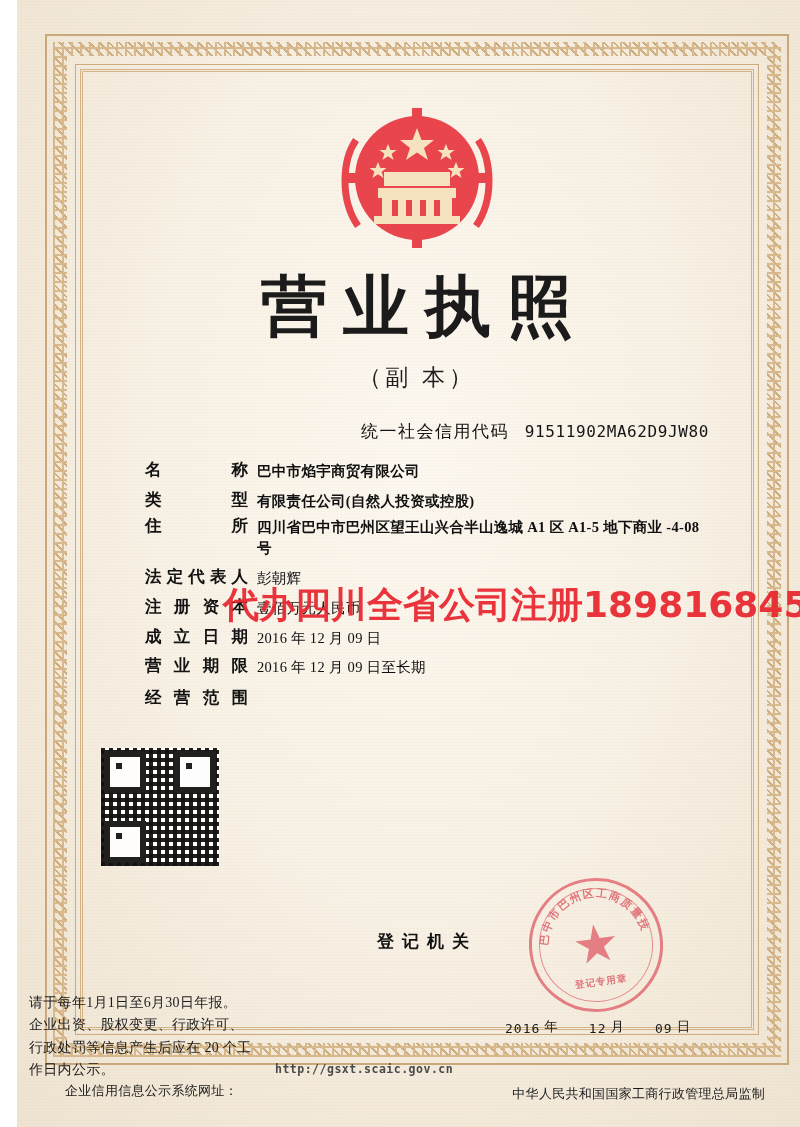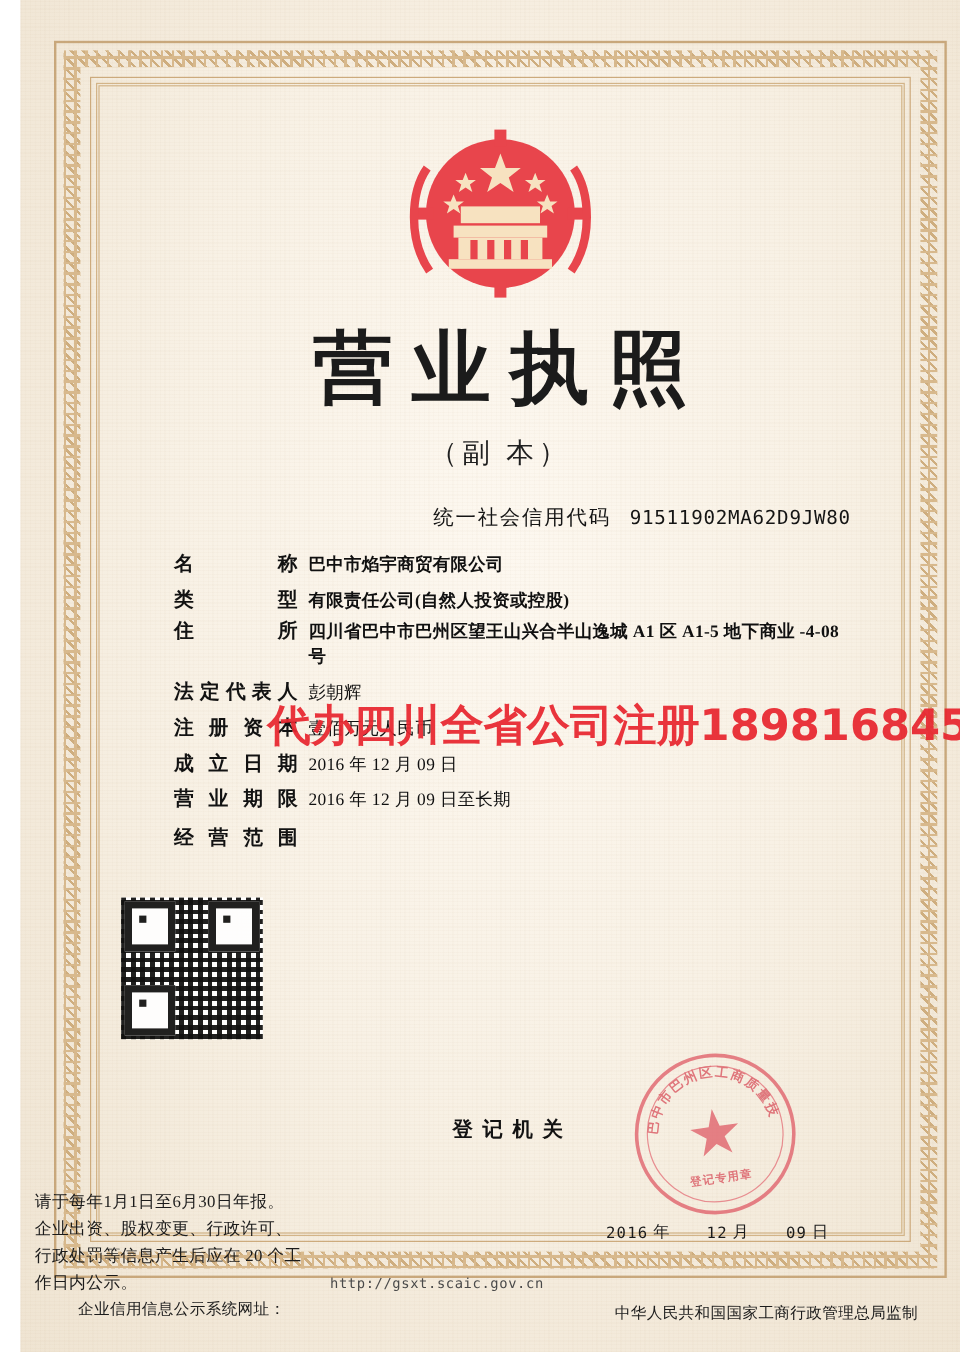--- a/index.html
+++ b/index.html
@@ -284,20 +284,21 @@
 
   
   .footer-url {
     position: absolute;
     left: 258px;
     top: 1062px;
     font-family: "DejaVu Sans Mono", monospace;
     font-size: 11.5px;
     color: #4a4a4a;
     letter-spacing: 0.5px;
+    font-weight: bold;
   }
   .footer-left {
     position: absolute;
     left: 48px;
     top: 1082px;
     font-size: 13px;
     color: #1b1b1b;
     letter-spacing: 0.3px;
   }
   .footer-right {

